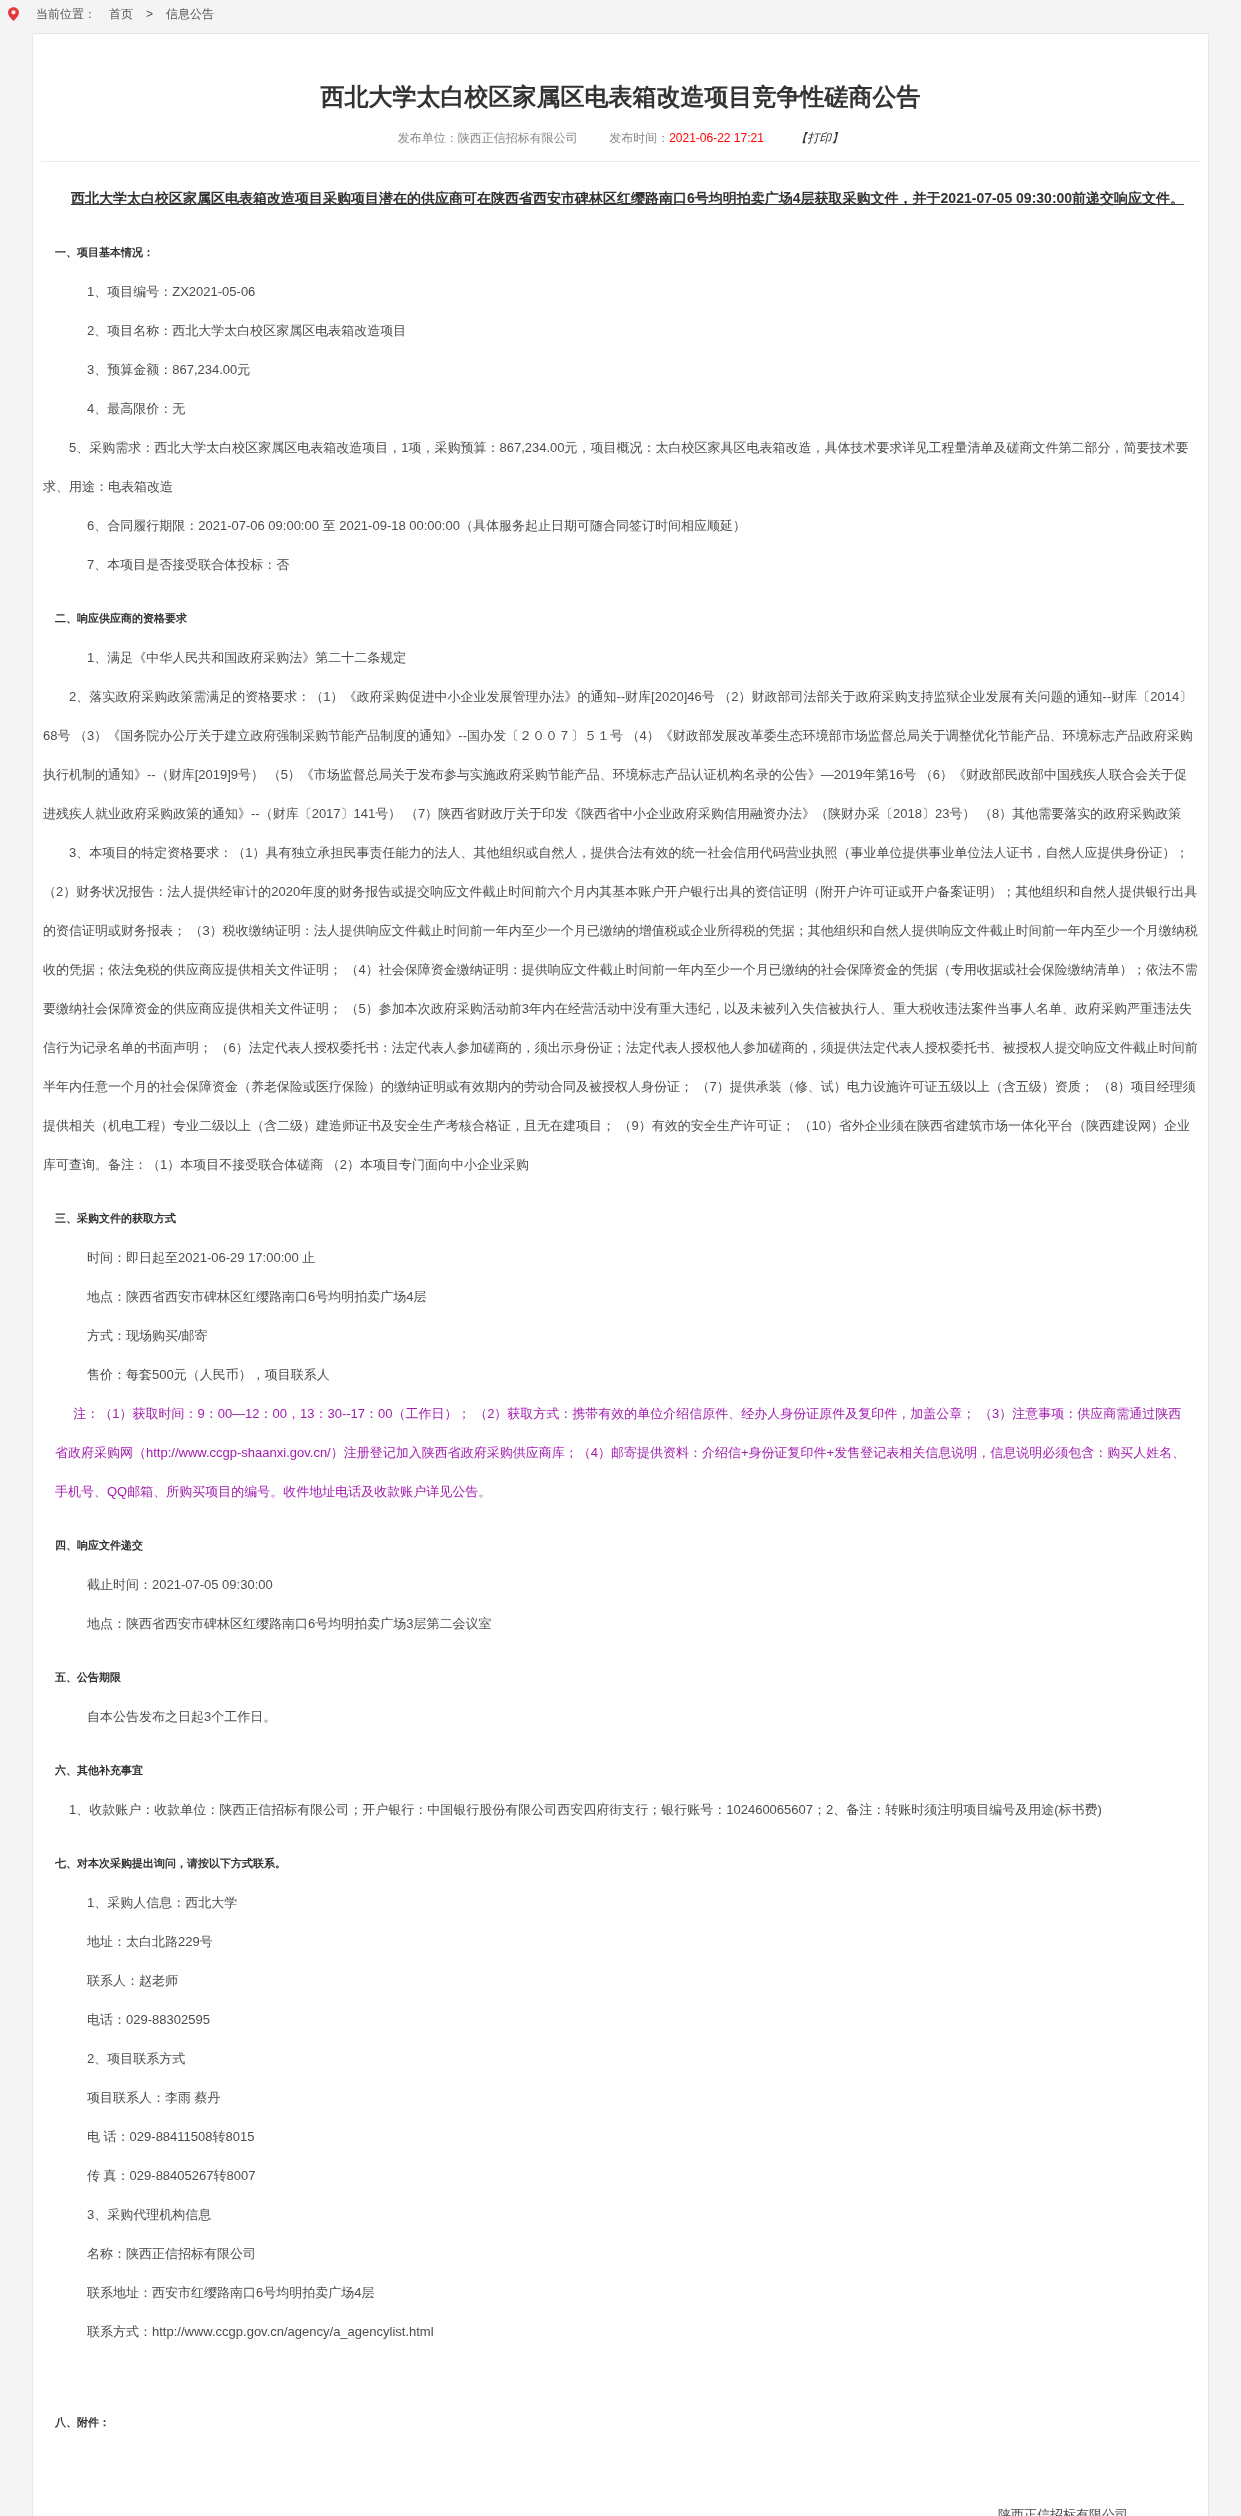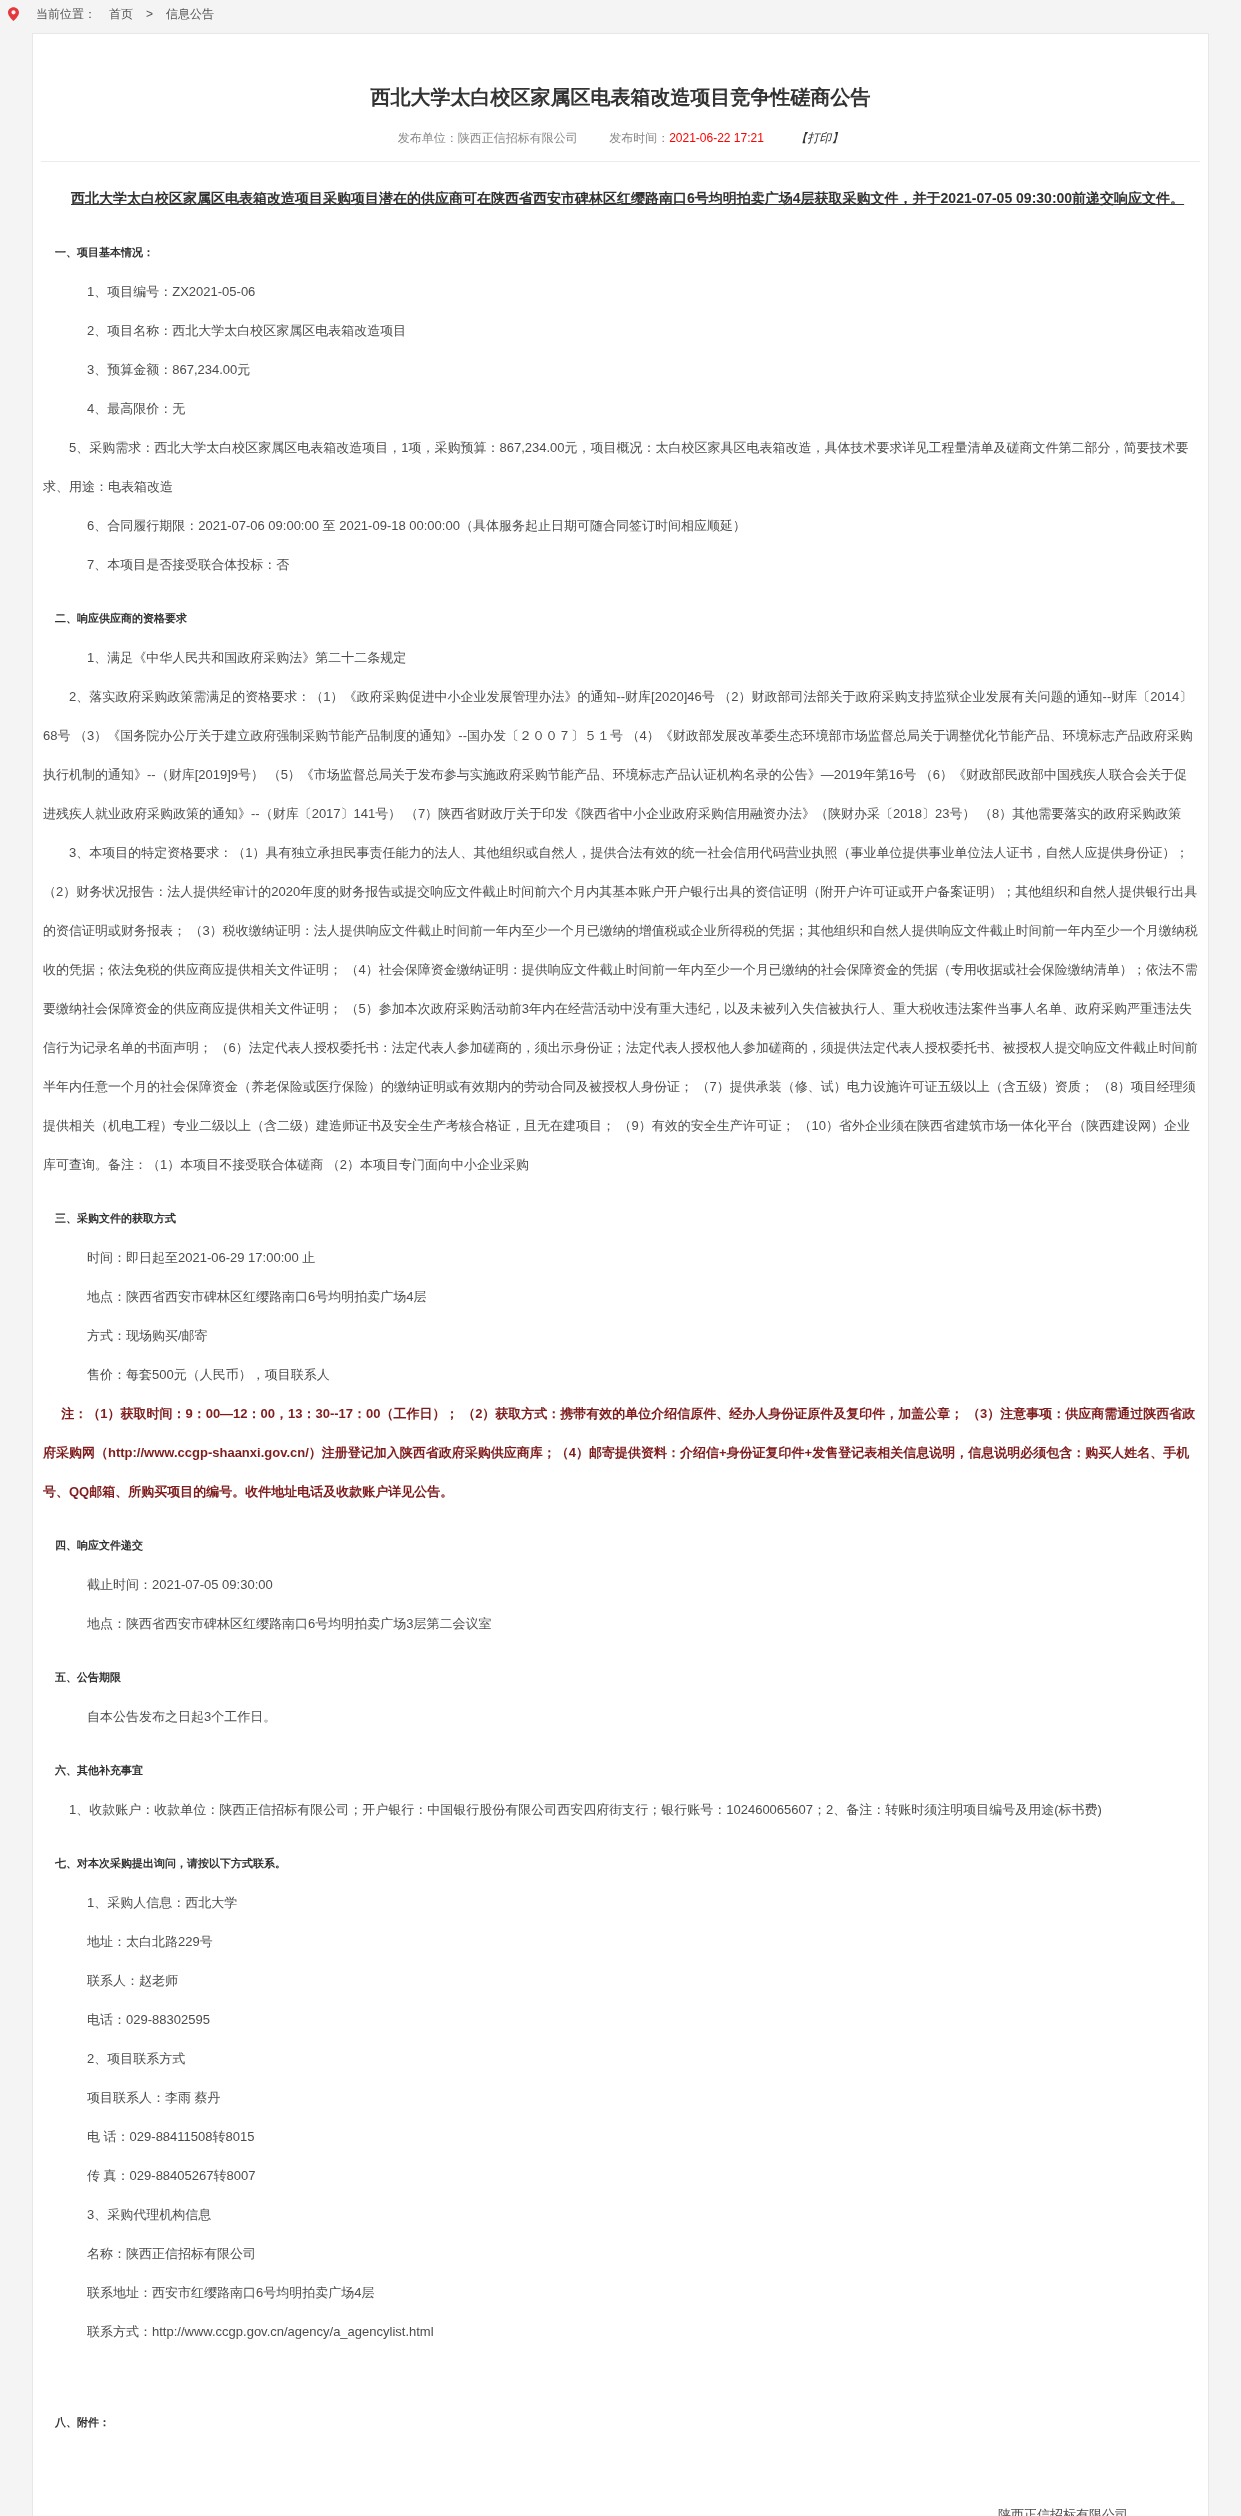--- a/index.html
+++ b/index.html
@@ -7,35 +7,35 @@
   body { overflow-x:hidden; }
 
   
   .breadcrumb { height:28px; display:flex; align-items:center; padding-left:8px; font-size:12px; color:#555; gap:13px; }
   .breadcrumb .pin { width:11px; height:14px; margin-right:4px; }
   .breadcrumb a { color:#555; text-decoration:none; cursor:pointer; }
 
   
   .card { background:#fff; border:1px solid #e7e7e7; margin:5px 32px 4px 32px; padding:30px 8px 60px 8px; }
 
-  .title { text-align:center; font-size:20px; font-weight:bold; color:#333; line-height:30px; margin:18px 40px 6px 40px; }
+  .title { text-align:center; font-size:24px; font-weight:bold; color:#333; line-height:30px; margin:18px 40px 6px 40px; }
   .meta { text-align:center; font-size:12px; color:#888; margin:18px 0 14px 0; }
   .meta .seg { margin:0 14px; }
   .meta .red { color:#ff0000; }
   .meta .print { color:#333; text-decoration:none; cursor:pointer;font-style:italic; }
   .divider { border:none; border-top:1px solid #ececec; margin:6px 0 16px 0; }
 
   .intro { font-size:14px; font-weight:bold; color:#333; line-height:40px; text-indent:2em; margin:14px 2px 4px 2px;text-decoration:underline; }
 
   .content { font-size:13px; color:#4c4c4c; }
   .sec-heading { font-size:11px; font-weight:bold; color:#333; line-height:39px; margin-top:15px; margin-left:14px; }
   .line { line-height:39px; }
   .item { margin-left:46px; }
   .para { text-indent:2em; margin:0 2px; }
-  .para-bold { text-indent:1.4em; font-weight:bold; color:#7f1d1d; margin:0 2px; }
+  .para-bold { text-indent:1.4em; font-weight:normal; color:#a21caf; margin:0 14px; }
   .sec:nth-of-type(8) .sec-heading { margin-top:52px; }
 
   .signature { text-align:right; margin-top:54px; padding-right:72px; font-size:13px; color:#4c4c4c; }
   .signature div { line-height:38px; }
 </style>
 </head>
 <body>
 
 <div class="breadcrumb">
   <svg class="pin" viewBox="0 0 12 15">

